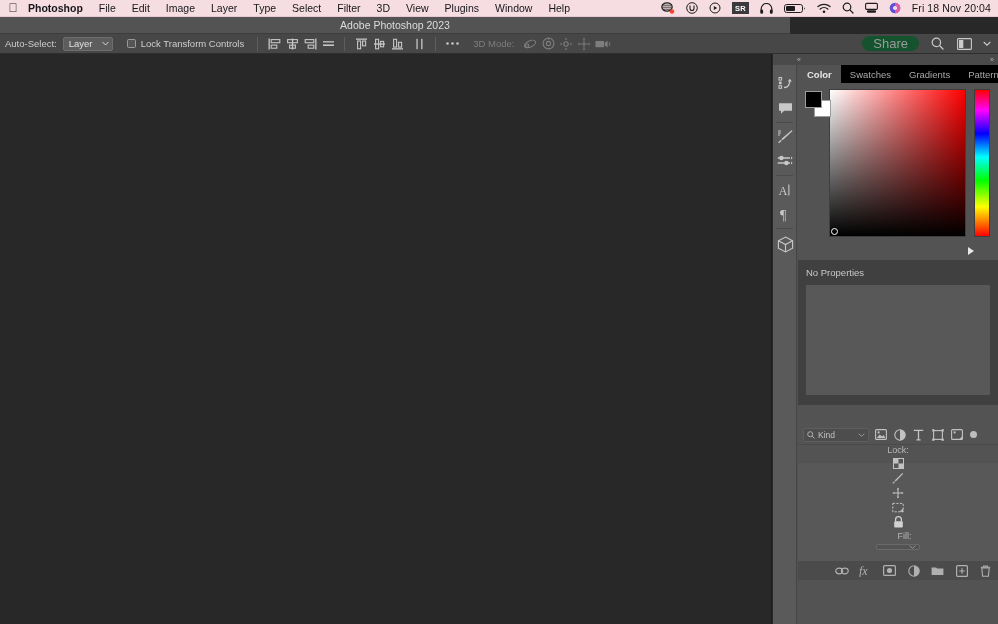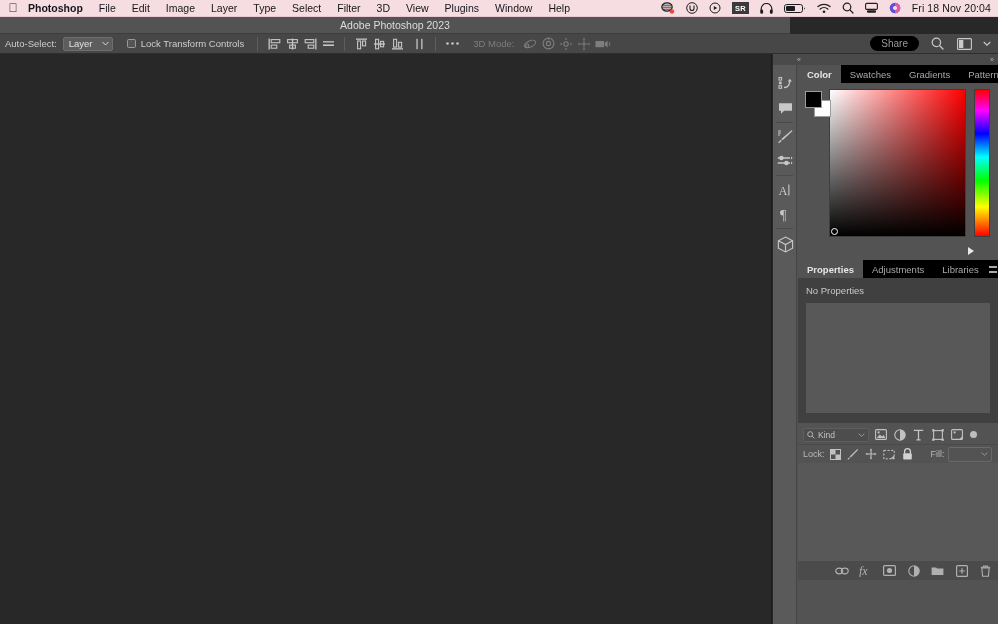--- a/index.html
+++ b/index.html
@@ -74,23 +74,23 @@
     background: #555; border-radius: 1.5px; margin-right: 5px;
   }
   .ob-sep { width: 1px; height: 14px; background: #5e5e5e; margin: 0 7px; }
   .ob-icon {
     width: 18px; height: 16px; display: flex;
     align-items: center; justify-content: center;
   }
   .ob-grp { display: flex; align-items: center; }
   #ob-right { margin-left: auto; display: flex; align-items: center; padding-right: 6px; gap: 9px; }
   .share-btn {
-    background: #000000; border-radius: 9px; height: 15px;
+    background: #14532d; border-radius: 9px; height: 15px;
     padding: 0 11px; display: flex; align-items: center;
-    font-size: 10px; color: #9a9a9a;
+    font-size: 13px; color: #9a9a9a;
   }
 
   
   #canvas-area {
     position: absolute; top: 54px; left: 0;
     width: 772px; height: 570px;
     background: #282828;
     border-right: 1px solid #1c1c1c;
   }
 
@@ -543,28 +543,20 @@
       </div>
       <div id="color-field">
         <div class="cf-marker"></div>
       </div>
       <div id="hue-strip"></div>
       <div class="hue-marker"></div>
     </div>
   </div>
 
   <div class="panel" id="panel-props">
-    <div class="panel-tabs">
-      <div class="ptab active">Properties</div>
-      <div class="ptab">Adjustments</div>
-      <div class="ptab">Libraries</div>
-      <div class="pmenu">
-          <i></i>
-        </div>
-    </div>
     <div id="props-body">
       <div class="no-props">No Properties</div>
       <div class="props-blank"></div>
     </div>
   </div>
 
   <div class="panel" id="panel-layers">
 
     <div class="layers-row" style="height:19px;">
       <div class="filter-select">
@@ -615,21 +607,21 @@
             <path d="M8.2 10.4 L11.4 10.4 L11.4 7 Z" fill="#c2c2c2"></path>
             <circle cx="3.6" cy="3.4" r="1.1" fill="#c2c2c2"></circle>
           </svg>
       </span>
       <span class="toggle-dot"></span>
     </div>
 
     <div class="sep-line"></div>
 
 
-    <div class="layers-row" style="gap:3px;">
+    <div class="layers-row" style="gap:3px;flex-direction:column;">
       <span class="small-lbl">Lock:</span>
       <span class="lock-ic">
         <svg width="11" height="11" viewBox="0 0 11 11">
             <rect x="0.5" y="0.5" width="10" height="10" fill="none" stroke="#c2c2c2" stroke-width="1"></rect>
             <rect x="0.5" y="0.5" width="5" height="5" fill="#c2c2c2"></rect>
             <rect x="5.5" y="5.5" width="5" height="5" fill="#c2c2c2"></rect>
           </svg>
       </span>
       <span class="lock-ic">
         <svg width="12" height="12" viewBox="0 0 12 12">

